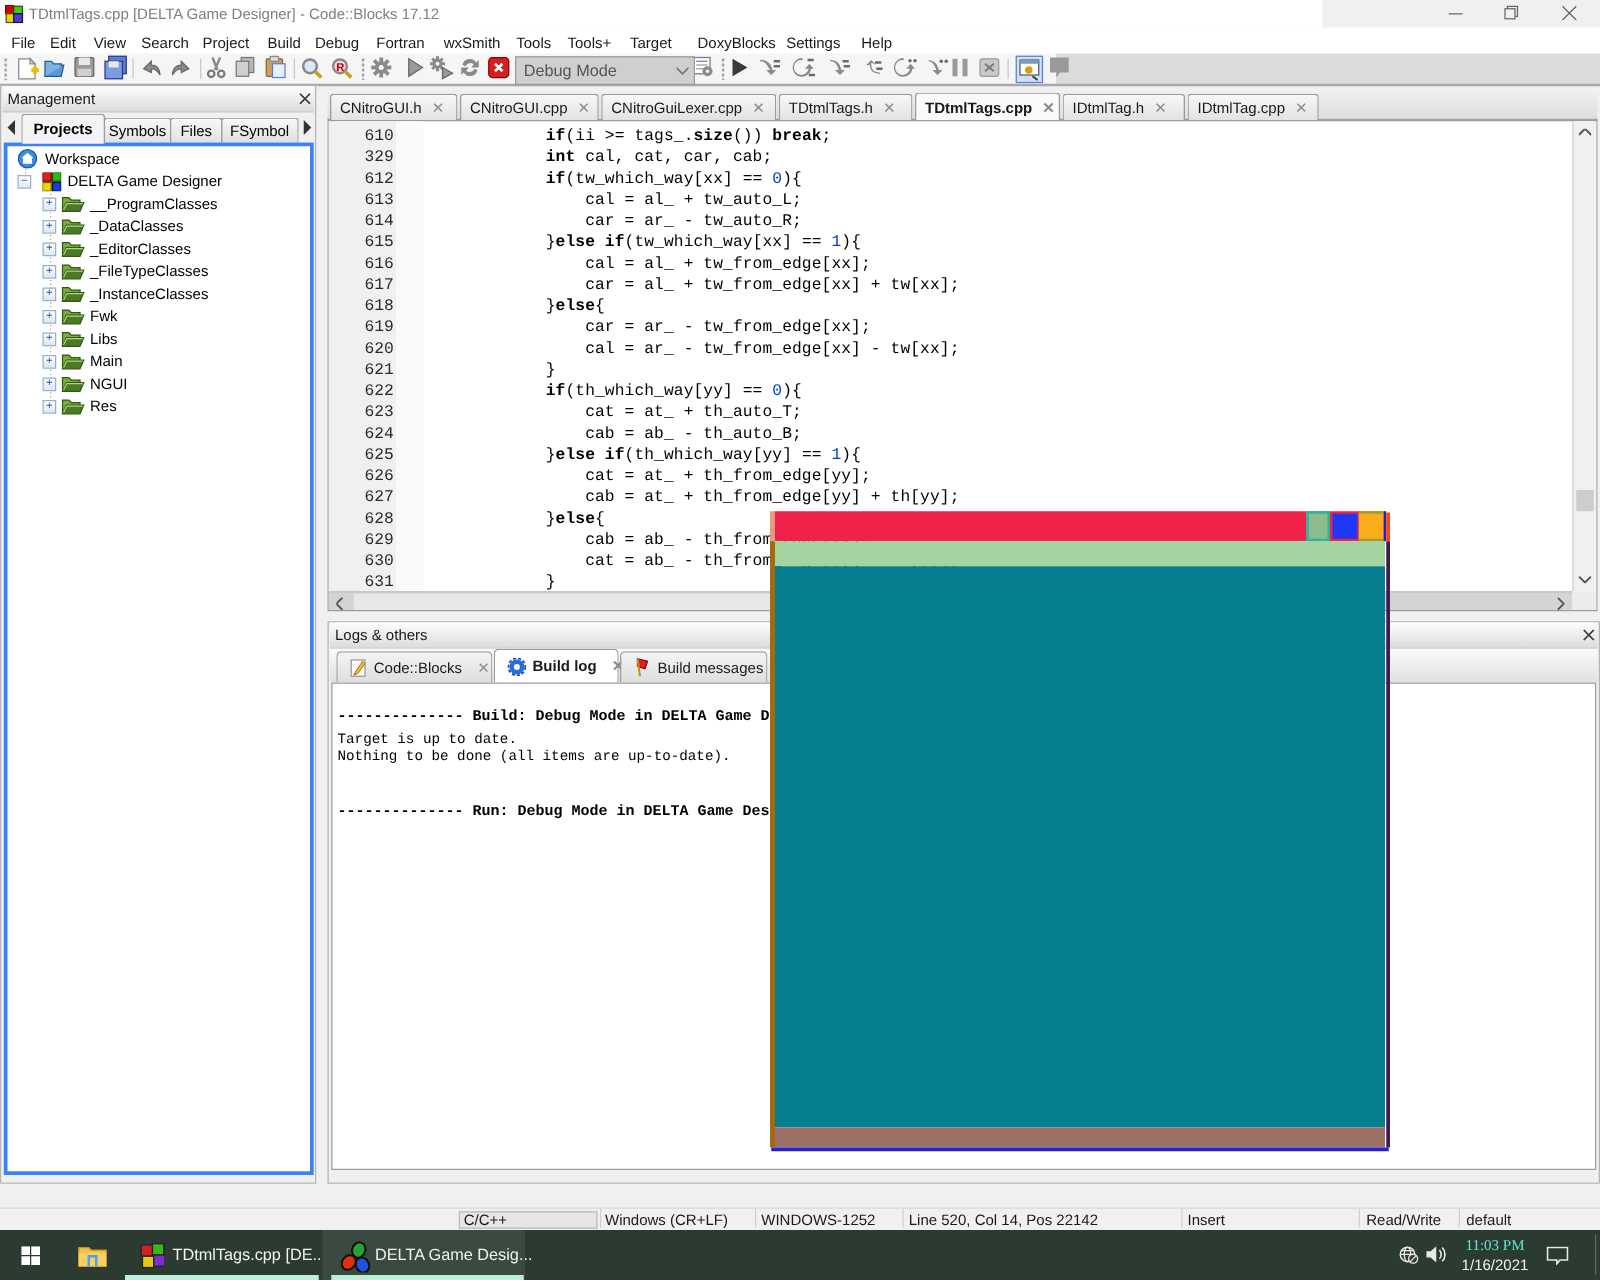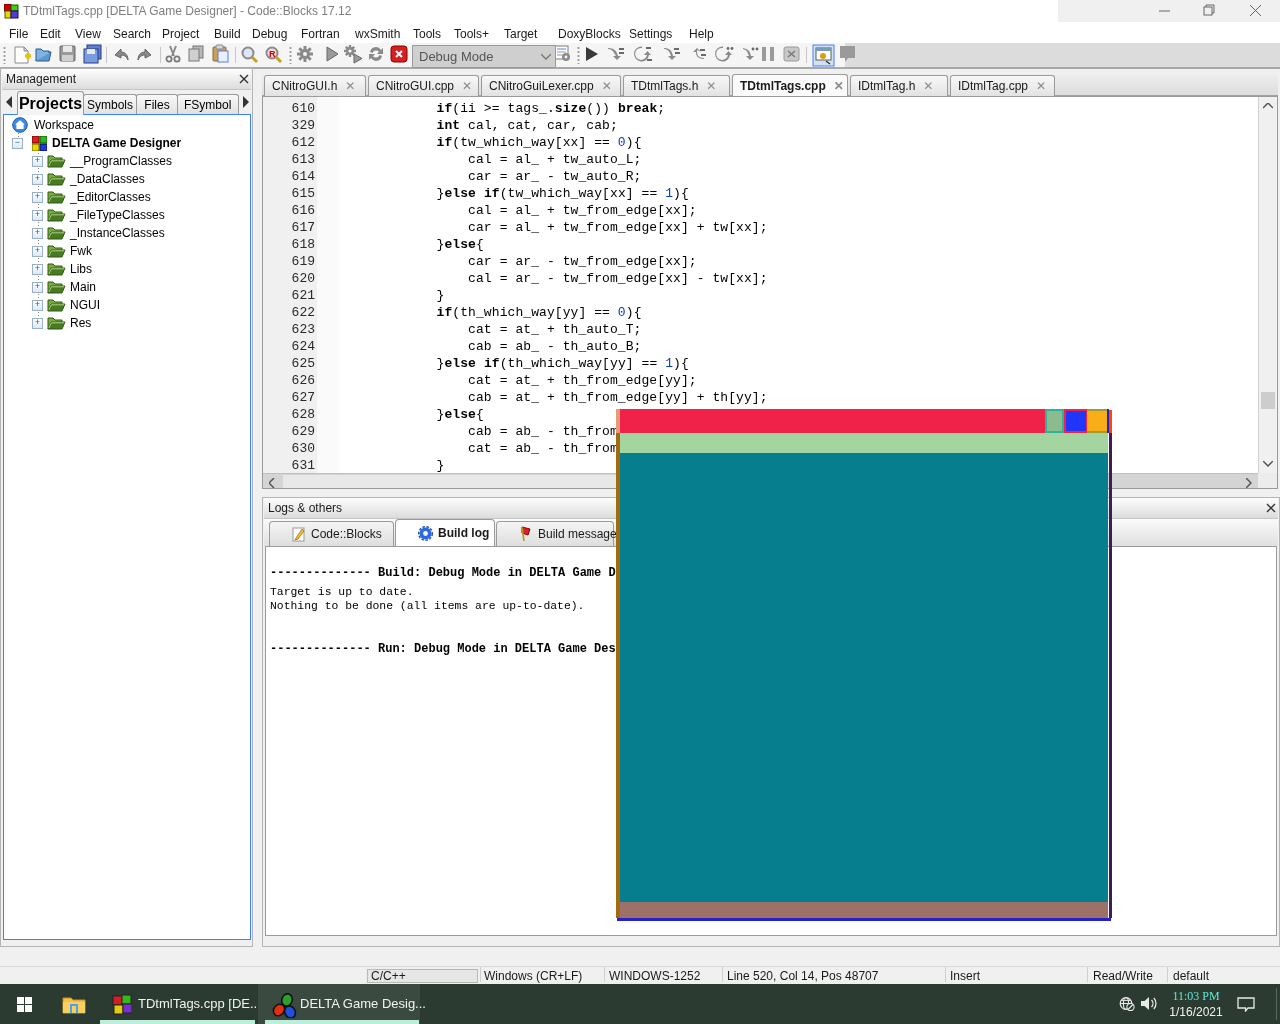--- a/index.html
+++ b/index.html
@@ -8,21 +8,21 @@
 .tb-sep{position:absolute;top:47px;width:1px;height:16px;background:#c8c8c8;}
 .grip{position:absolute;top:46px;width:3px;height:18px;
 background-image:radial-gradient(circle,#9a9a9a 1px,transparent 1.2px);background-size:3px 4px;}
 .etab{white-space:nowrap;box-sizing:border-box;height:21px;border:1px solid #9b9b9b;border-bottom:none;border-radius:3px 3px 0 0;
 background:linear-gradient(#f8f8f8,#e2e2e2);display:inline-flex;align-items:center;
 font-size:12px;color:#1a1a1a;padding:0 7px;margin-right:2px;position:relative;}
 .etab.act{background:#fafafa;height:22px;position:relative;z-index:3;font-weight:bold;}
 .tx{color:#8a8a8a;font-size:12px;margin-left:8px;font-family:"Liberation Sans";}
 .ltab{white-space:nowrap;box-sizing:border-box;height:25px;border:1px solid #9b9b9b;border-bottom:none;border-radius:4px 4px 0 0;
 background:linear-gradient(#f4f4f4,#dedede);display:inline-flex;align-items:center;
-font-size:12px;color:#1a1a1a;padding:0 22px;margin-right:1px;position:relative;top:0;}
+font-size:12px;color:#1a1a1a;padding:0 10px;margin-right:1px;position:relative;top:0;}
 .ltab.act{background:#fff;font-weight:bold;height:27px;}
 .treerow{position:absolute;height:18px;display:flex;align-items:center;font-size:12px;color:#000;}
 .plus{position:absolute;width:9px;height:9px;background:linear-gradient(#fff,#dce8f4);border:1px solid #9ab0c8;
 font-size:9px;line-height:7px;text-align:center;color:#2a5a9a;}
 .sbtxt{position:absolute;top:969px;font-size:12px;color:#1a1a1a;}
 .sbsep{position:absolute;top:967px;height:15px;width:1px;background:#cfcfcf;}
 pre i{font-style:normal;color:#0040cc;}
 pre b{font-weight:bold;}
 .ltab svg,.etab svg{flex:none;}
 </style></head>
@@ -262,45 +262,45 @@
         <path d="M1 1 l8 8 M9 1 l-8 8" stroke="#333" stroke-width="1.4"></path>
       </svg>
  </div>
 
  <svg class="abs" style="left:3px;top:26px" width="10" height="14">
       <path d="M8 1 L2 7 L8 13 Z" fill="#333"></path>
     </svg>
  <svg class="abs" style="left:240px;top:26px" width="10" height="14">
       <path d="M2 1 L8 7 L2 13 Z" fill="#333"></path>
     </svg>
- <div class="abs" style="left:16px;top:22px;width:65px;height:23px;background:#f4f4f4;border:1px solid #9b9b9b;border-bottom:none;border-radius:3px 3px 0 0;font-size:16px;font-weight:bold;text-align:center;line-height:23px;z-index:3;">Projects</div>
+ <div class="abs" style="left:16px;top:22px;width:65px;height:23px;background:#f4f4f4;border:1px solid #9b9b9b;border-bottom:none;border-radius:3px 3px 0 0;font-size:12px;font-weight:bold;text-align:center;line-height:23px;z-index:3;">Projects</div>
  <div class="abs" style="left:82px;top:25px;width:52px;height:20px;background:linear-gradient(#f8f8f8,#e0e0e0);border:1px solid #9b9b9b;border-bottom:none;border-radius:3px 3px 0 0;font-size:12px;text-align:center;line-height:20px;">Symbols</div>
  <div class="abs" style="left:135px;top:25px;width:40px;height:20px;background:linear-gradient(#f8f8f8,#e0e0e0);border:1px solid #9b9b9b;border-bottom:none;border-radius:3px 3px 0 0;font-size:12px;text-align:center;line-height:20px;">Files</div>
  <div class="abs" style="left:176px;top:25px;width:62px;height:20px;background:linear-gradient(#f8f8f8,#e0e0e0);border:1px solid #9b9b9b;border-bottom:none;border-radius:3px 3px 0 0;font-size:12px;text-align:left;line-height:20px;padding-left:6px;box-sizing:border-box;overflow:hidden;">FSymbol</div>
 
- <div class="abs" style="left:2px;top:45px;width:248px;height:826px;background:#ffffff;border:1px solid #3b82f6;box-sizing:border-box;z-index:2;">
+ <div class="abs" style="left:2px;top:45px;width:248px;height:826px;background:#ffffff;border:3px solid #3b82f6;box-sizing:border-box;z-index:2;">
       <div class="abs" style="left:14px;top:15px;width:1px;height:12px;background-image:linear-gradient(#888 1px,transparent 1px);background-size:1px 3px;"></div>
       <div class="abs" style="left:34px;top:29px;width:1px;height:180px;background-image:linear-gradient(#888 1px,transparent 1px);background-size:1px 3px;"></div>
       <div class="treerow" style="left:8px;top:1px;">
         <svg width="16" height="16">
           <circle cx="8" cy="8" r="7.3" fill="#3b8be0"></circle>
           <circle cx="8" cy="8" r="7.3" fill="none" stroke="#1a5aa8"></circle>
           <path d="M8 3.2 L12.8 7.4 L11.6 7.4 L11.6 12 L4.4 12 L4.4 7.4 L3.2 7.4 Z" fill="#fff"></path>
         </svg>
         <span style="margin-left:6px">Workspace</span>
       </div>
       <div class="treerow" style="left:8px;top:19px;">
         <span class="plus" style="position:relative;left:0;top:0;flex:none;">−</span>
         <svg width="15" height="15" style="margin-left:9px">
           <rect x="0" y="0" width="7" height="7" fill="#e02020" stroke="#6a0000"></rect>
           <rect x="8" y="0" width="7" height="7" fill="#30b818" stroke="#0a5a00"></rect>
           <rect x="0" y="8" width="7" height="7" fill="#e8d800" stroke="#6a6000"></rect>
           <rect x="8" y="8" width="7" height="7" fill="#2038e0" stroke="#00125a"></rect>
         </svg>
-        <span style="margin-left:5px;font-weight:bold;">DELTA Game Designer</span>
+        <span style="margin-left:5px;font-weight:normal;">DELTA Game Designer</span>
       </div>
       <div class="treerow" style="left:28px;top:37px;">
         <span class="plus" style="position:relative;flex:none;">+</span>
         <svg width="19" height="14" style="margin-left:4px">
           <path d="M1 13 V2 h5 l2 2 h7 v3" fill="#79ad3c" stroke="#2e5a14"></path>
           <path d="M1 13 L4 6 h14 l-3 7 z" fill="#4a7a23" stroke="#2e5a14"></path>
           <path d="M1.8 12 L4.4 6.8 h12.8" fill="none" stroke="#b2d389"></path>
         </svg>
         <span style="margin-left:4px">__ProgramClasses</span>
       </div>
@@ -535,21 +535,21 @@
   <div class="abs mono" style="left:4px;top:95px;font-size:12px;font-weight:bold;color:#000;white-space:pre;">-------------- Run: Debug Mode in DELTA Game Designer (compiler: GNU GCC Compiler)---------------</div>
  </div>
 </div>
 
 <div class="abs" style="left:0;top:966px;width:1280px;height:18px;background:#f0f0f0;border-top:1px solid #d8d8d8;box-sizing:border-box;">
  <div class="abs" style="left:367px;top:2px;width:111px;height:14px;background:#e6e6e6;border:1px solid #b8b8b8;box-sizing:border-box;"></div>
 </div>
 <span class="sbtxt" style="left:371px;">C/C++</span>
 <span class="sbtxt" style="left:484px;">Windows (CR+LF)</span>
 <span class="sbtxt" style="left:609px;">WINDOWS-1252</span>
-<span class="sbtxt" style="left:727px;">Line 520, Col 14, Pos 48707</span>
+<span class="sbtxt" style="left:727px;">Line 520, Col 14, Pos 22142</span>
 <span class="sbtxt" style="left:950px;">Insert</span>
 <span class="sbtxt" style="left:1093px;">Read/Write</span>
 <span class="sbtxt" style="left:1173px;">default</span>
 <div class="sbsep" style="left:480px"></div>
 <div class="sbsep" style="left:604px"></div>
 <div class="sbsep" style="left:722px"></div>
 <div class="sbsep" style="left:945px"></div>
 <div class="sbsep" style="left:1087px"></div>
 <div class="sbsep" style="left:1167px"></div>
 

